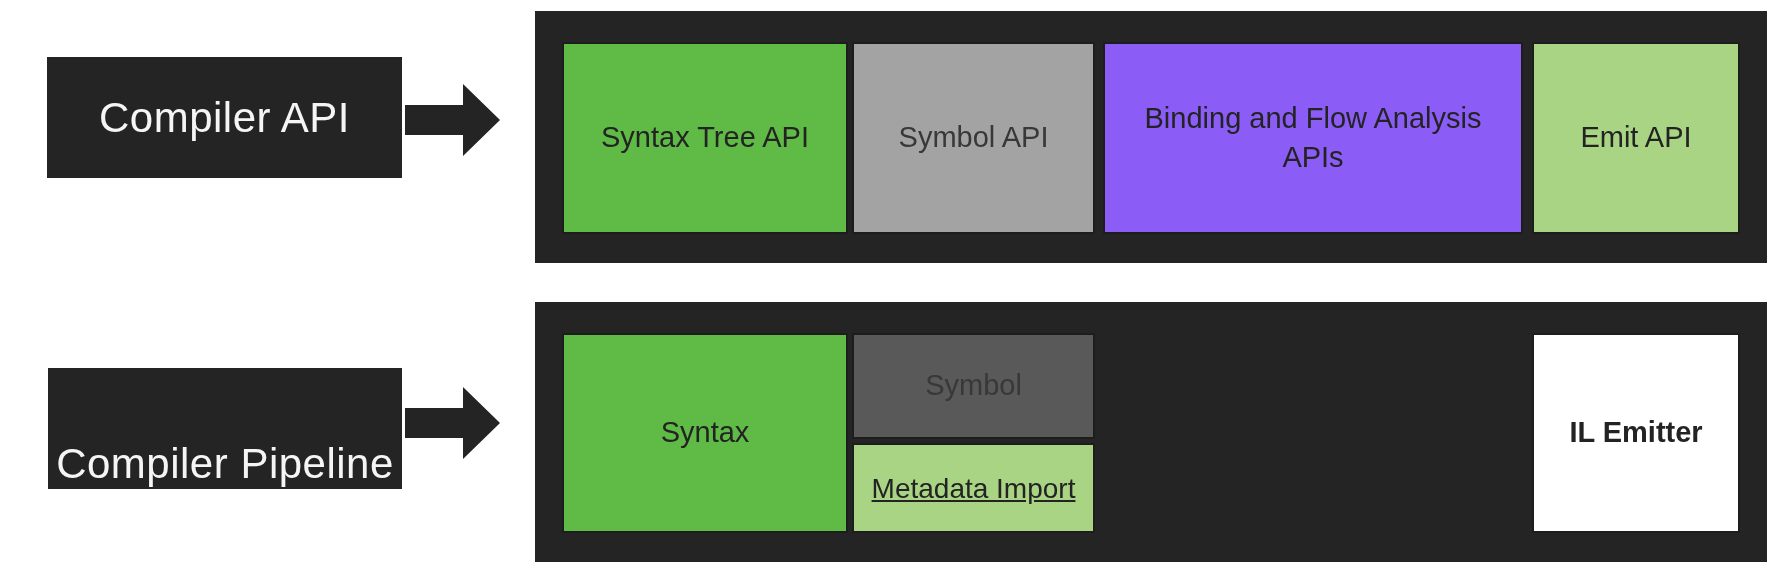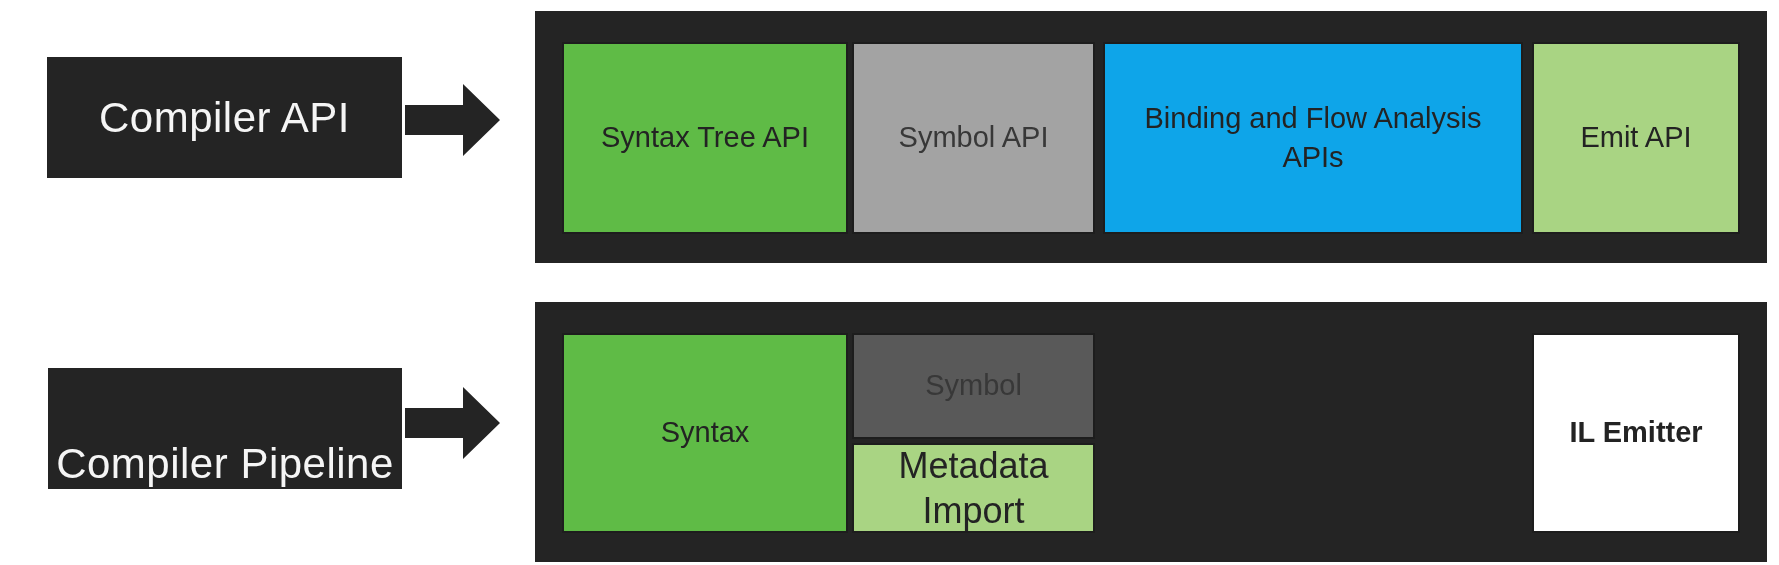--- a/index.html
+++ b/index.html
@@ -33,21 +33,21 @@
     box-sizing: border-box;
     padding: 0 10px;
   }
   .api-box.on-gray { color: #383838; }
 
   .split-col {
     position: absolute;
     display: flex; flex-direction: column; gap: 4px;
   }
   .split-col .api-box { position: static; flex: none; }
-  .split-col .api-box.small-text { font-size: 36px; line-height: 1.25; }
+  .split-col .api-box.small-text { font-size: 28px; line-height: 1.25; text-decoration: underline; }
 </style>
 </head>
 <body>
 
 <div class="stage">
 
   <div class="label-box" style="left: 13px; top: 57px; width: 355px; height: 121px; background-color: rgb(36, 36, 36);">
     <span>Compiler API</span>
   </div>
 
@@ -57,21 +57,21 @@
     </svg>
   </div>
 
   <div class="container-bar" style="left: 535px; top: 11px; width: 1232px; height: 252px; background-color: rgb(36, 36, 36);">
     <div class="api-box" style="left: 27px; top: 31px; width: 286px; height: 192px; background-color: rgb(95, 187, 70);">
       <span>Syntax Tree API</span>
     </div>
     <div class="api-box on-gray" style="left: 317px; top: 31px; width: 243px; height: 192px; background-color: #a3a3a3;">
       <span>Symbol API</span>
     </div>
-    <div class="api-box" style="left: 568px; top: 31px; width: 420px; height: 192px; background-color: #0ea5e9;">
+    <div class="api-box" style="left: 568px; top: 31px; width: 420px; height: 192px; background-color: #8b5cf6;">
       <span>Binding and Flow Analysis APIs</span>
     </div>
     <div class="api-box" style="left: 997px; top: 31px; width: 208px; height: 192px; background-color: rgb(169, 212, 131);">
       <span>Emit API</span>
     </div>
   </div>
 
   <div class="label-box" style="left: 14px; top: 368px; width: 354px; height: 121px; background-color: rgb(36, 36, 36); align-items: flex-end;">
     <span>Compiler Pipeline</span>
   </div>

